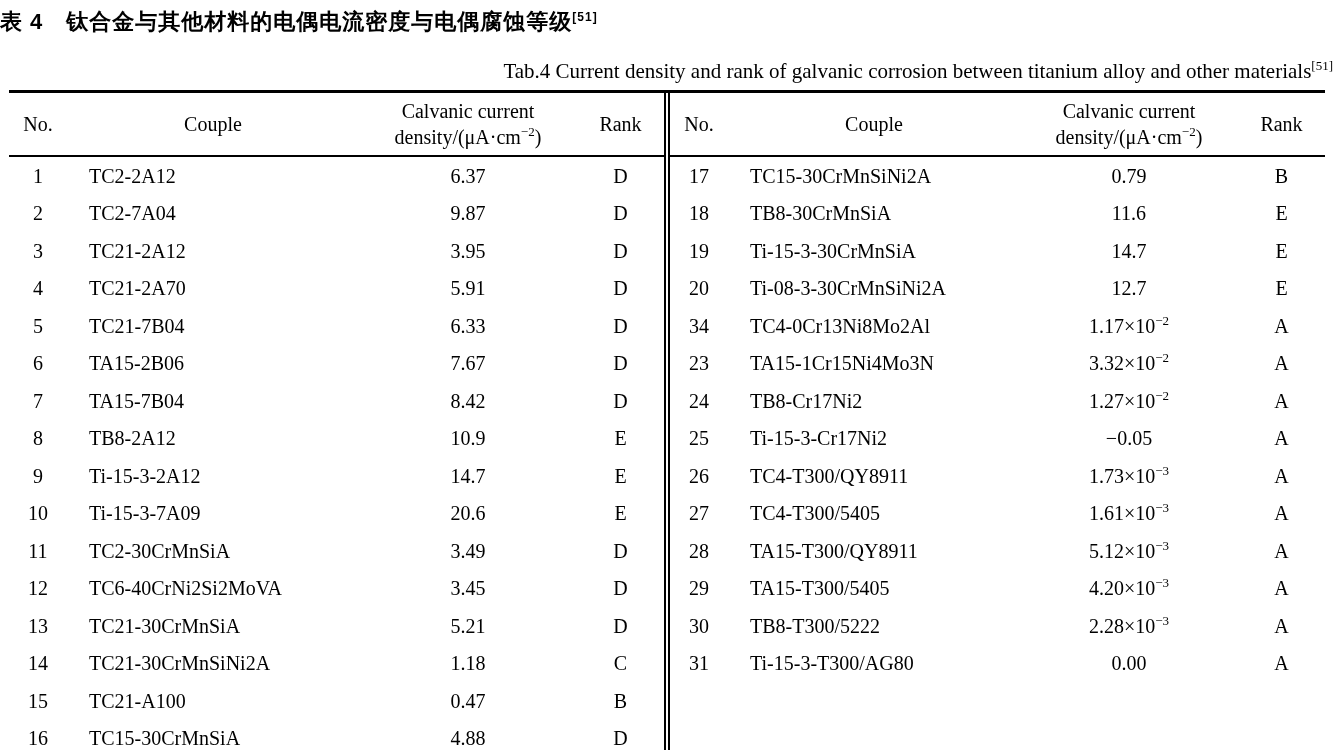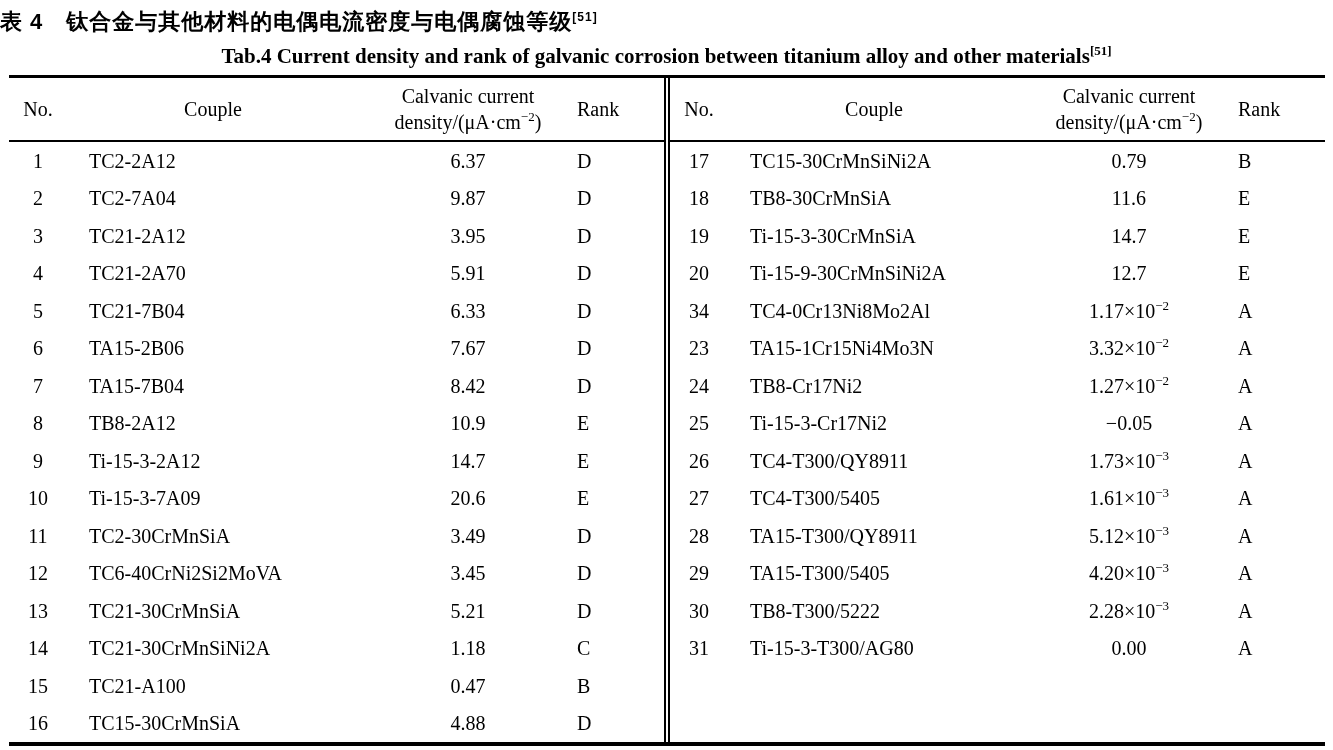--- a/index.html
+++ b/index.html
@@ -15,25 +15,25 @@
     text-align: left;
     font-family: "Liberation Sans", sans-serif;
     font-weight: 600;
     font-size: 22px;
     line-height: 28px;
     padding-top: 3px;
     letter-spacing: 1px;
   }
   .caption-zh sup { font-size: 12px; font-weight: 600; }
   .caption-en {
-    text-align: center;
-    font-weight: bold;
+    text-align: right;
+    font-weight: normal;
     font-size: 21px;
     line-height: 26px;
-    margin-top: 2px;
+    margin-top: 17px;
   }
   .caption-en sup { font-size: 13px; }
 
   .table-wrap {
     box-sizing: border-box;
     display: flex;
     margin: 6px 8px 0 9px;
     border-top: 3px solid #000;
     border-bottom: 4px solid #000;
     height: 671px;
@@ -56,21 +56,21 @@
     font-size: 20px;
     vertical-align: middle;
     padding: 0;
     white-space: nowrap;
     overflow: hidden;
   }
   .c-no     { width: 58px;  text-align: center; }
   .c-couple { width: 292px; text-align: left; padding-left: 22px; }
   th.c-couple { text-align: center; padding-left: 0; }
   .c-density{ width: 218px; text-align: center; }
-  .c-rank   { text-align: left; }
+  .c-rank   { text-align: center; }
   sup.exp, .c-density sup { font-size: 13px; vertical-align: super; line-height: 0; }
 </style>
 </head>
 <body>
 
 <div class="page">
 
   <div class="caption-zh">
     <span>表 4　钛合金与其他材料的电偶电流密度与电偶腐蚀等级</span><sup>[51]</sup>
   </div>
@@ -216,21 +216,21 @@
               <td class="c-rank">E</td>
             </tr>
             <tr>
               <td class="c-no">19</td>
               <td class="c-couple">Ti-15-3-30CrMnSiA</td>
               <td class="c-density">14.7</td>
               <td class="c-rank">E</td>
             </tr>
             <tr>
               <td class="c-no">20</td>
-              <td class="c-couple">Ti-15-9-30CrMnSiNi2A</td>
+              <td class="c-couple">Ti-08-3-30CrMnSiNi2A</td>
               <td class="c-density">12.7</td>
               <td class="c-rank">E</td>
             </tr>
             <tr>
               <td class="c-no">34</td>
               <td class="c-couple">TC4-0Cr13Ni8Mo2Al</td>
               <td class="c-density">1.17×10<sup class="exp">−2</sup></td>
               <td class="c-rank">A</td>
             </tr>
             <tr>

